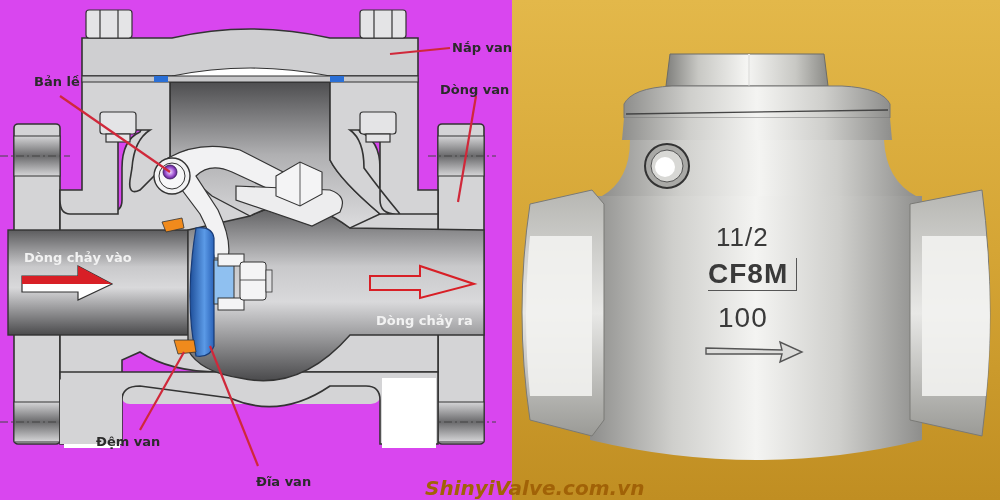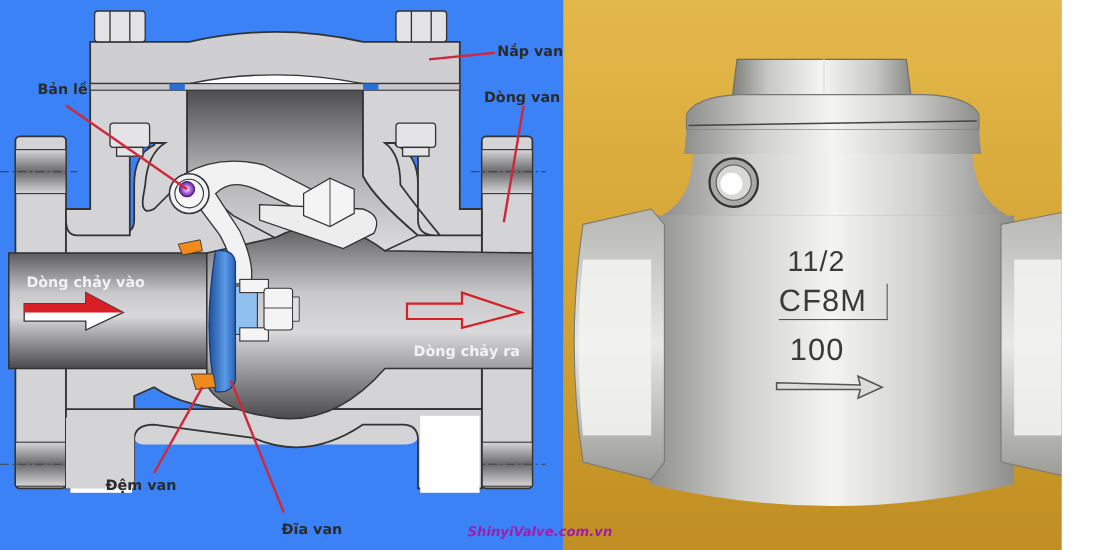--- a/index.html
+++ b/index.html
@@ -1,23 +1,23 @@
 <!DOCTYPE html>
 <html><head>
 <meta charset="utf-8">
 <style>
   html, body { margin:0; padding:0; }
   body { width:1000px; height:500px; overflow:hidden; background:#fff; position:relative; font-family:"DejaVu Sans", sans-serif; }
-  .panel-left { position:absolute; left:0; top:0; width:544px; height:500px; background:#3b82f6; overflow:hidden; }
-  .panel-right { position:absolute; left:512px; top:0; width:453px; height:500px; overflow:hidden; background:#c99a2a; }
+  .panel-left { position:absolute; left:0; top:0; width:544px; height:500px; background:#d946ef; overflow:hidden; }
+  .panel-right { position:absolute; left:512px; top:0; width:488px; height:500px; overflow:hidden; background:#c99a2a; }
   svg { position:absolute; left:0; top:0; }
   .lbl { position:absolute; font-family:"DejaVu Sans", sans-serif; font-weight:bold; font-size:13px; color:#2b2b2b; white-space:nowrap; }
   .flow { position:absolute; font-family:"DejaVu Sans", sans-serif; font-weight:bold; font-size:13px; color:#f2f2f2; white-space:nowrap; }
   .mark { position:absolute; font-family:"Liberation Sans", sans-serif; color:#3a3a3a; letter-spacing:1px; }
-  .watermark { position:absolute; left:425px; top:476px; font-family:"DejaVu Sans", sans-serif; font-style:italic; font-weight:bold; font-size:12px; color:#a21caf; white-space:nowrap; }
+  .watermark { position:absolute; left:425px; top:476px; font-family:"DejaVu Sans", sans-serif; font-style:italic; font-weight:bold; font-size:20px; color:#a16207; white-space:nowrap; }
 </style>
 </head>
 <body>
 
 <div class="panel-left">
   <svg width="512" height="500" viewBox="0 0 512 500">
     <defs>
       <linearGradient id="pipeGrad" x1="0" y1="0" x2="0" y2="1">
         <stop offset="0" stop-color="#5c5c5e"></stop>
         <stop offset="0.35" stop-color="#c9c9cb"></stop>
@@ -196,17 +196,17 @@
 
     <path d="M398,204 L470,190 Q486,312 470,436 L398,420 L398,204 Z" fill="url(#steelV)" stroke="#7a7a76" stroke-width="1"></path>
     <path d="M410,236 L474,236 Q482,316 474,396 L410,396 Z" fill="#f2f2f0" opacity="0.9"></path>
 
     <g stroke="#555" stroke-width="1.4" fill="#dcdcda">
       <path d="M194,348 L270,350 L268,342 L290,352 L268,362 L270,354 L194,354 Z"></path>
     </g>
   </svg>
 
   <span class="mark" style="left:204px; top:222px; font-size:26px;">11/2</span>
-  <span class="mark" style="left:196px; top:258px; font-size:28px; border-bottom:1.5px solid #555; border-right:1.5px solid #555; padding-right:18px;">CF8M</span>
+  <span class="mark" style="left:196px; top:258px; font-size:28px; border-bottom:1.5px solid #555; border-right:1.5px solid #555; padding-right:8px;font-weight:bold;">CF8M</span>
   <span class="mark" style="left:206px; top:302px; font-size:28px;">100</span>
 </div>
 
 <div class="watermark">ShinyiValve.com.vn</div>
 
 </body></html>

